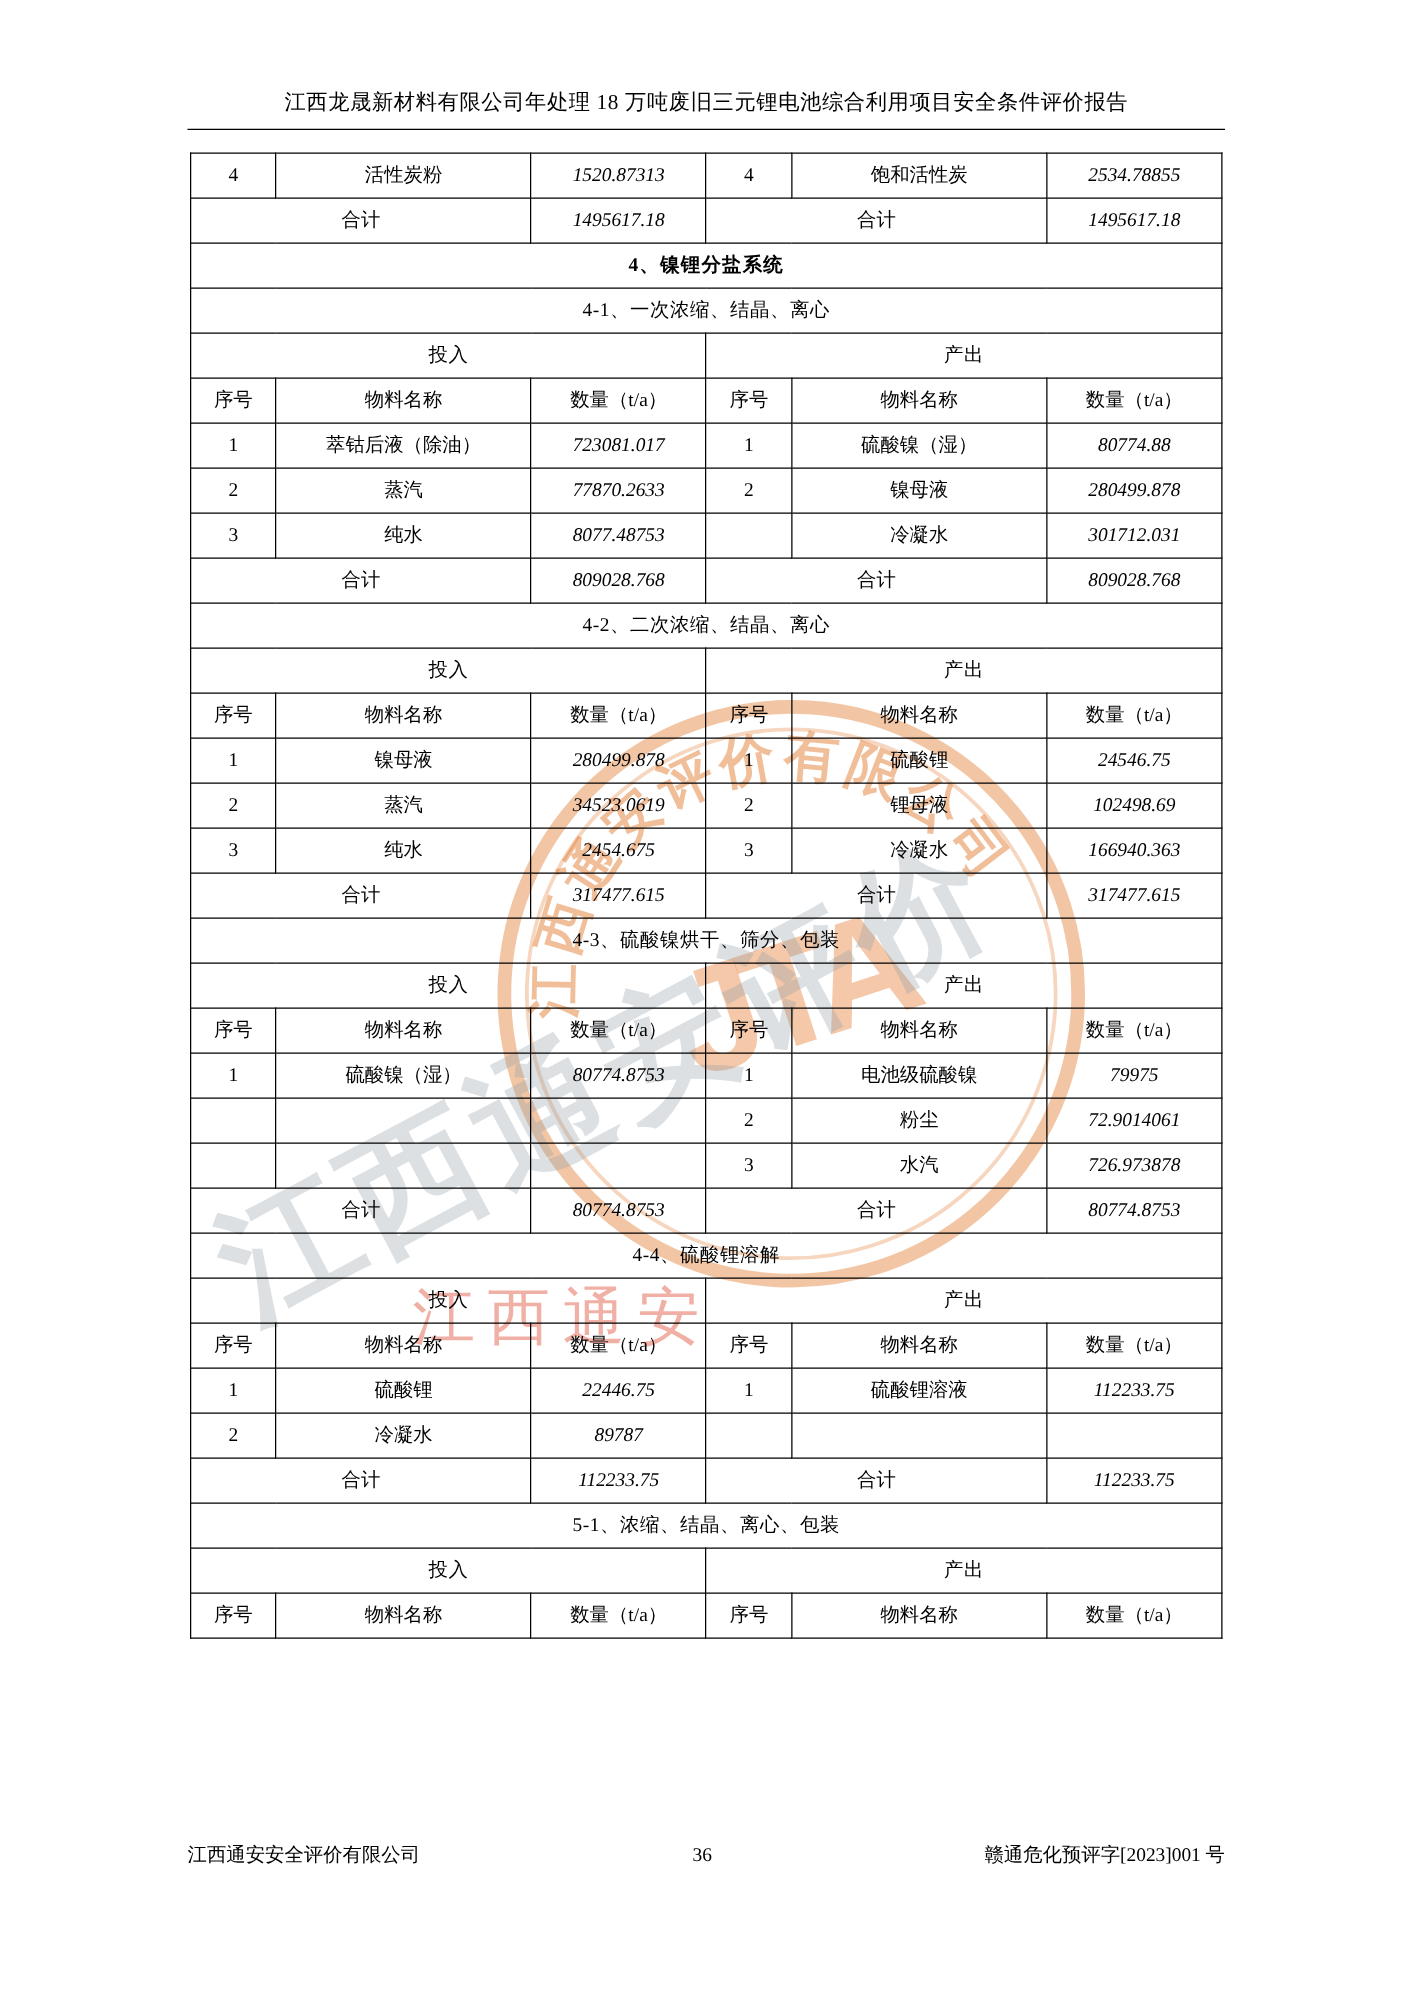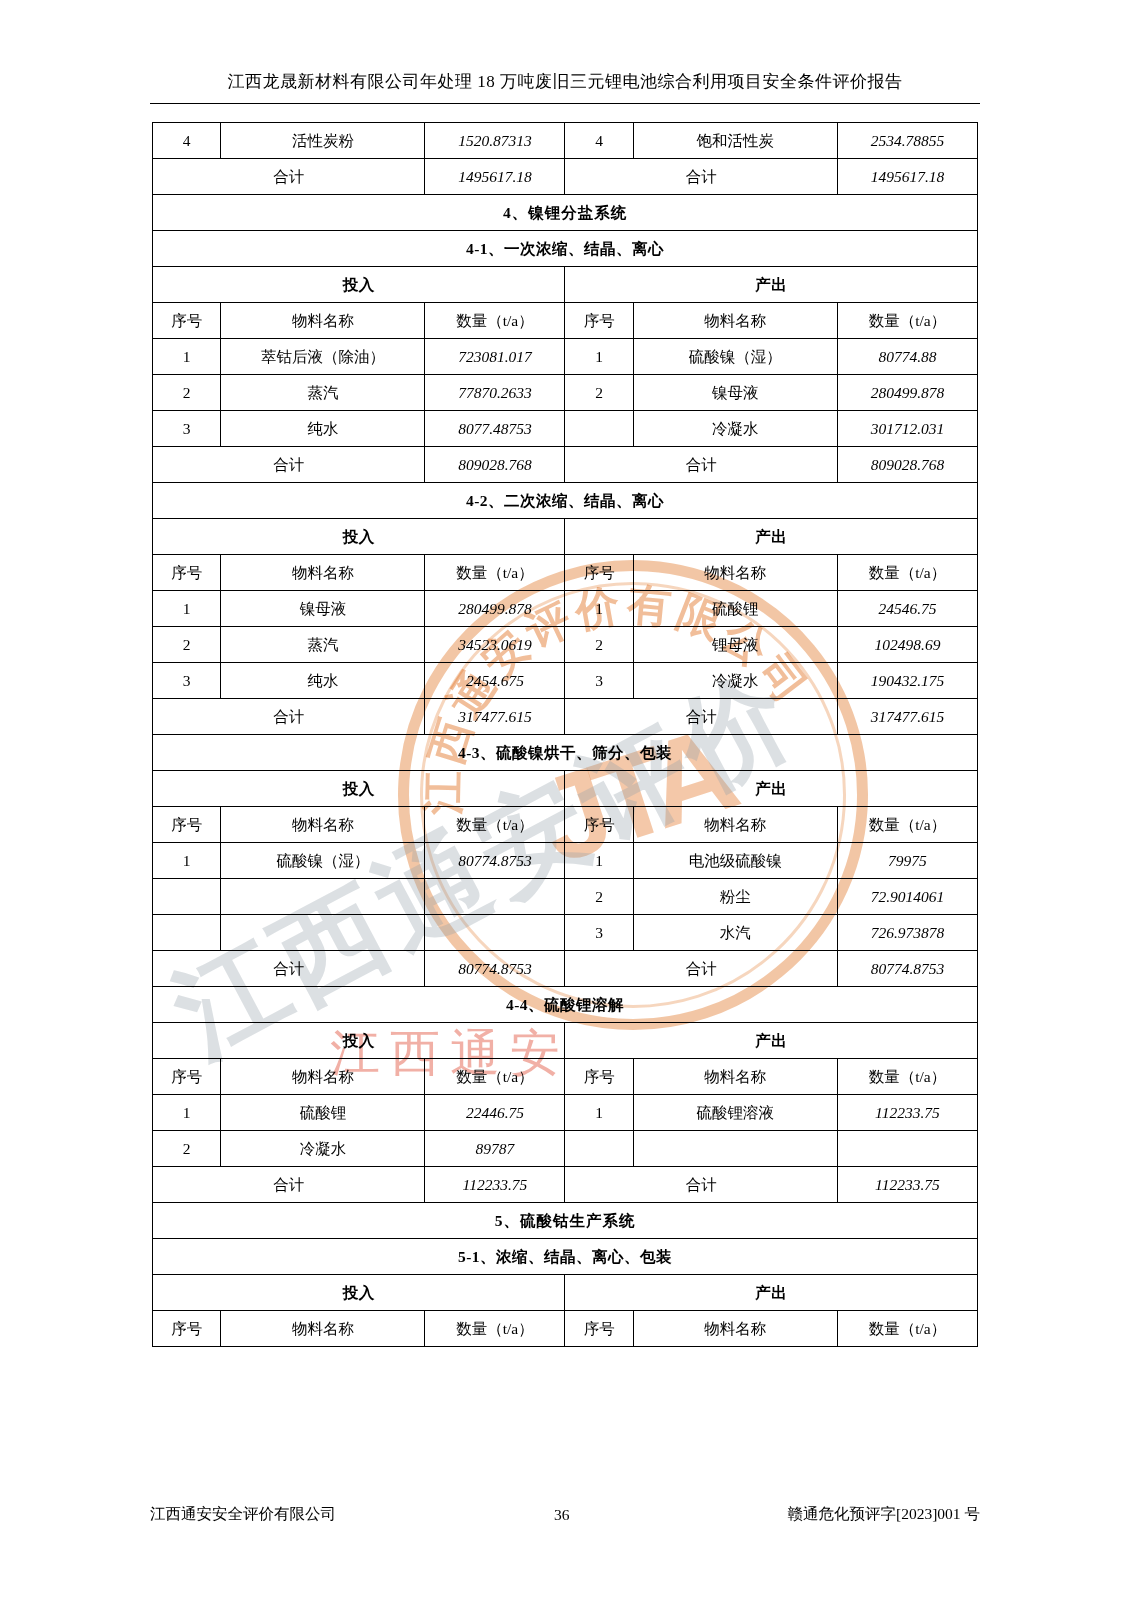--- a/index.html
+++ b/index.html
@@ -28,21 +28,21 @@
     font-size: 17px;
     font-weight: normal;
     letter-spacing: 0.5px;
     padding-bottom: 10px;
     border-bottom: 1.5px solid #000;
   }
 
   
   .footer {
     position: absolute;
-    bottom: 75px;
+    bottom: 105px;
     left: 150px;
     width: 830px;
     display: flex;
     justify-content: space-between;
     align-items: center;
     font-size: 15.5px;
   }
   .footer .f-left { text-align: left; }
   .footer .f-center { text-align: center; flex: 1; }
   .footer .f-right { text-align: right; }
@@ -148,21 +148,21 @@
     text-align: center;
     vertical-align: middle;
     padding: 1px 2px;
     line-height: 1.15;
     background: transparent;
   }
   .c-no   { width: 62px; }
   .c-name { width: 185px; }
   .c-qty  { width: 127px; }
   .sect   { font-weight: bold; letter-spacing: 1px; }
-  .sub    { font-weight: bold; letter-spacing: 0.5px; }
+  .sub    { font-weight: normal; letter-spacing: 0.5px; }
   .num { font-family: "Liberation Serif", serif; font-style: italic; }
   .empty { }
 </style>
 </head>
 <body>
 
 <div class="page">
 
   <div class="watermark">
     <div class="wm-stamp">
@@ -290,21 +290,21 @@
           <td>2</td>
           <td>锂母液</td>
           <td class="num">102498.69</td>
         </tr>
         <tr>
           <td>3</td>
           <td>纯水</td>
           <td class="num">2454.675</td>
           <td>3</td>
           <td>冷凝水</td>
-          <td class="num">190432.175</td>
+          <td class="num">166940.363</td>
         </tr>
         <tr>
           <td colspan="2">合计</td>
           <td class="num">317477.615</td>
           <td colspan="2">合计</td>
           <td class="num">317477.615</td>
         </tr>
 
         <tr>
           <td colspan="6" class="sub">4-3、硫酸镍烘干、筛分、包装</td>
@@ -383,23 +383,20 @@
           <td class="empty"></td>
           <td class="empty num"></td>
         </tr>
         <tr>
           <td colspan="2">合计</td>
           <td class="num">112233.75</td>
           <td colspan="2">合计</td>
           <td class="num">112233.75</td>
         </tr>
 
-        <tr>
-          <td colspan="6" class="sect">5、硫酸钴生产系统</td>
-        </tr>
         <tr>
           <td colspan="6" class="sub">5-1、浓缩、结晶、离心、包装</td>
         </tr>
         <tr>
           <td colspan="3" class="sub">投入</td>
           <td colspan="3" class="sub">产出</td>
         </tr>
         <tr>
           <td>序号</td>
           <td>物料名称</td>

